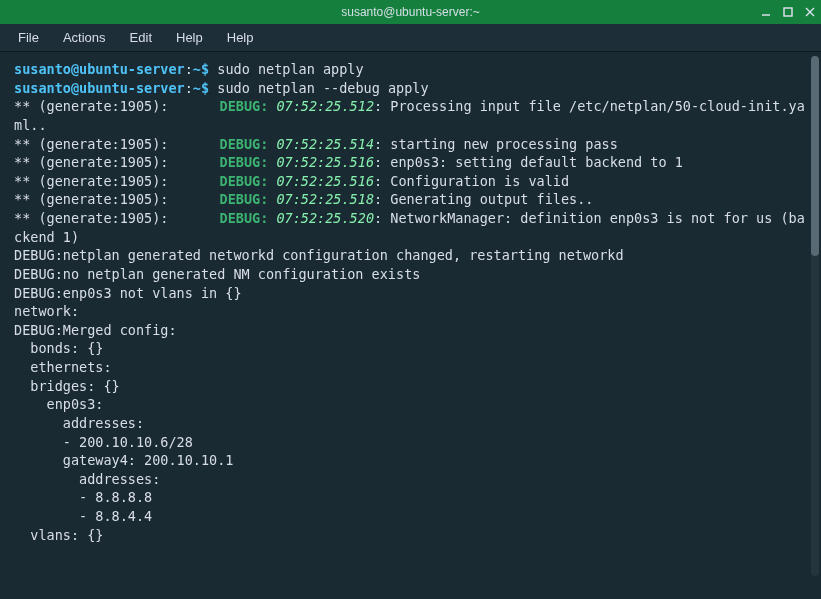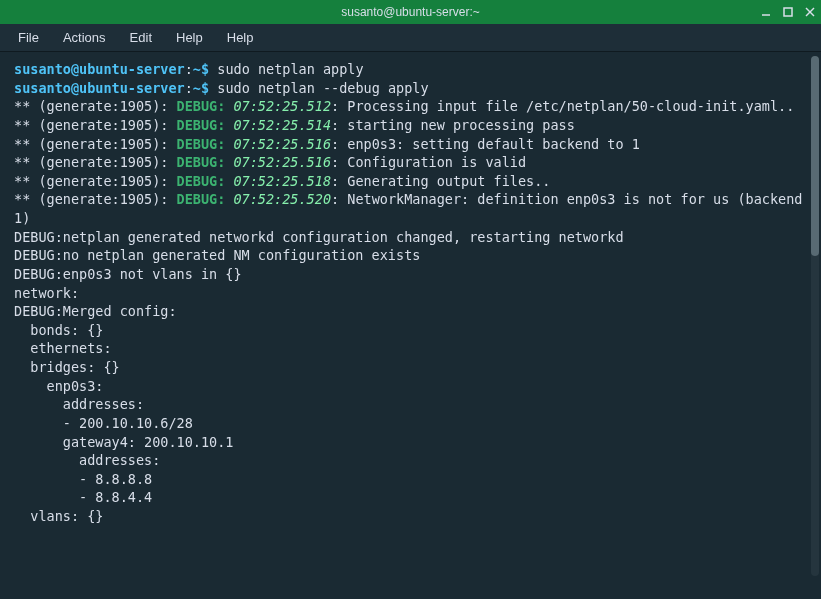--- a/index.html
+++ b/index.html
@@ -64,21 +64,21 @@
       padding: 8px 14px;
       font-size: 13.5px;
       line-height: 1.38;
       color: #d8dee9;
       overflow-y: auto;
     }
     .line { white-space: pre-wrap; word-break: break-all; }
     .prompt-user { color: #4fc3f7; font-weight: bold; }
     .prompt-sep { color: #d8dee9; }
     .prompt-dollar { color: #4fc3f7; font-weight: bold; }
-    .debug-kw { color: #3cb371; font-weight: bold; }
+    .debug-kw { color: #3cb371; font-weight: bold; margin-left: 43px; }
     .timestamp { color: #86efac; font-style: italic; }
     .cmd { color: #d8dee9; }
     .scrollbar {
       position: absolute;
       right: 2px;
       top: 56px;
       width: 8px;
       height: 520px;
       background: rgba(100,120,130,0.15);
       border-radius: 4px;

